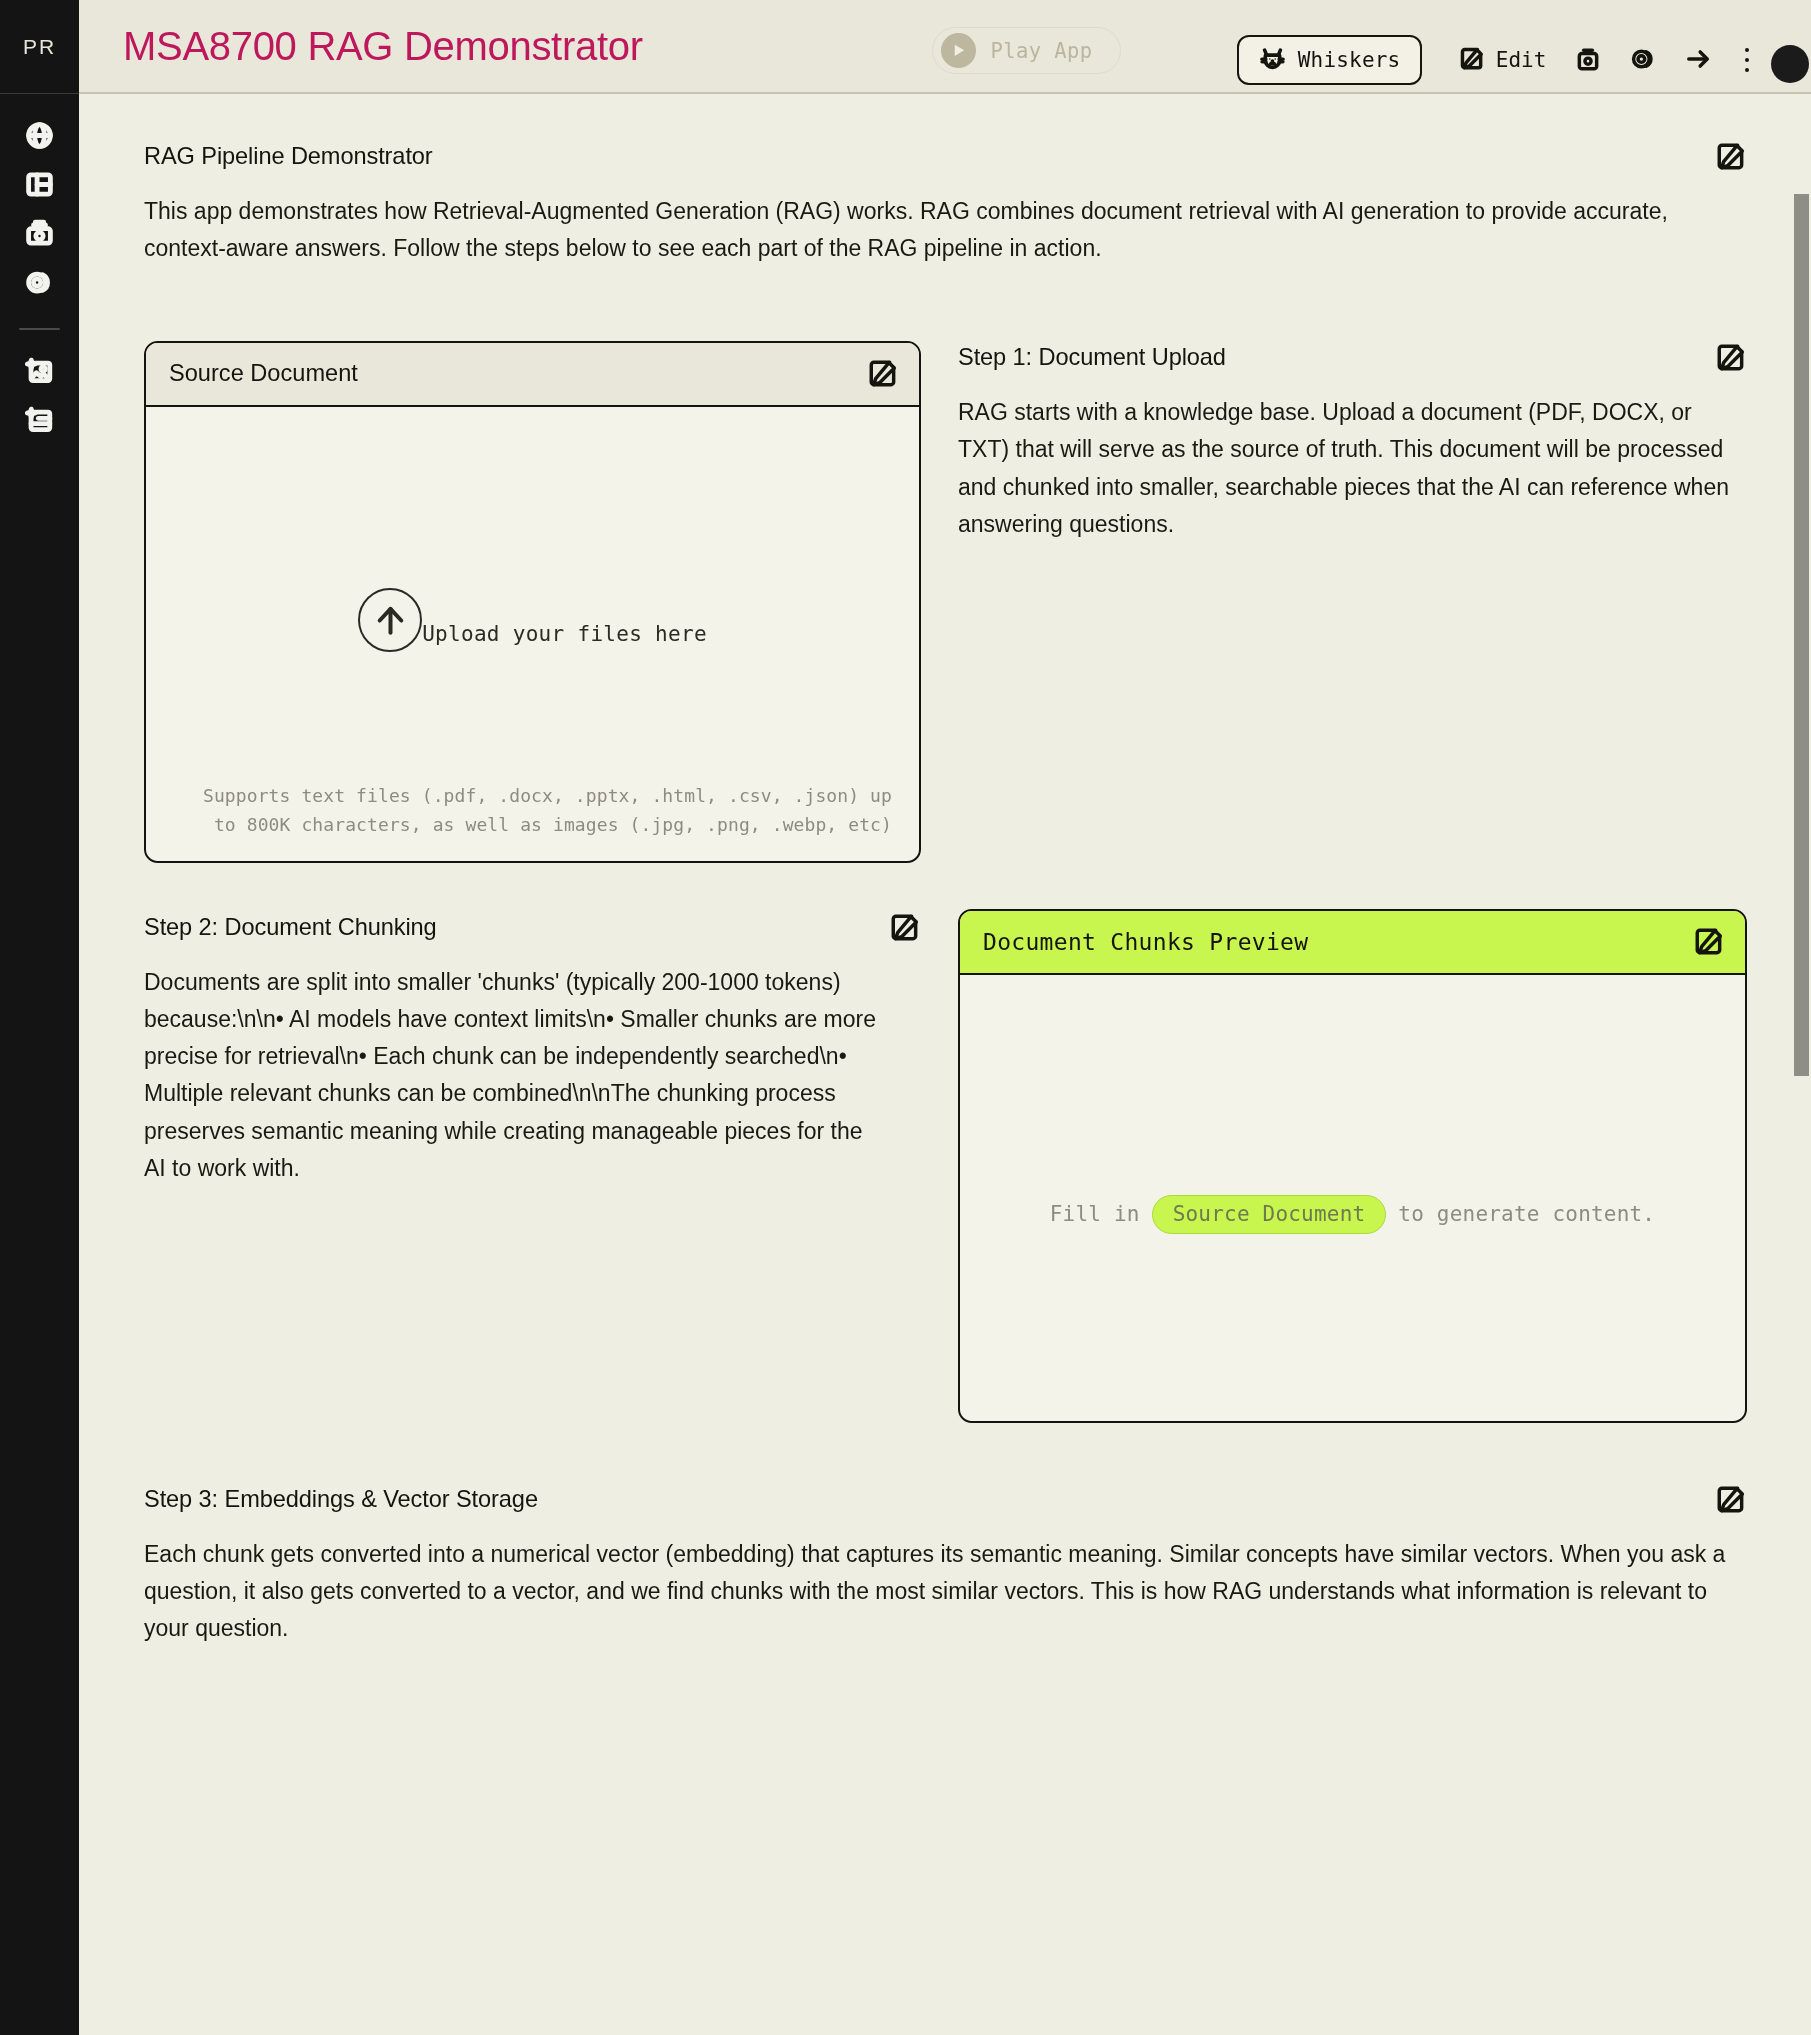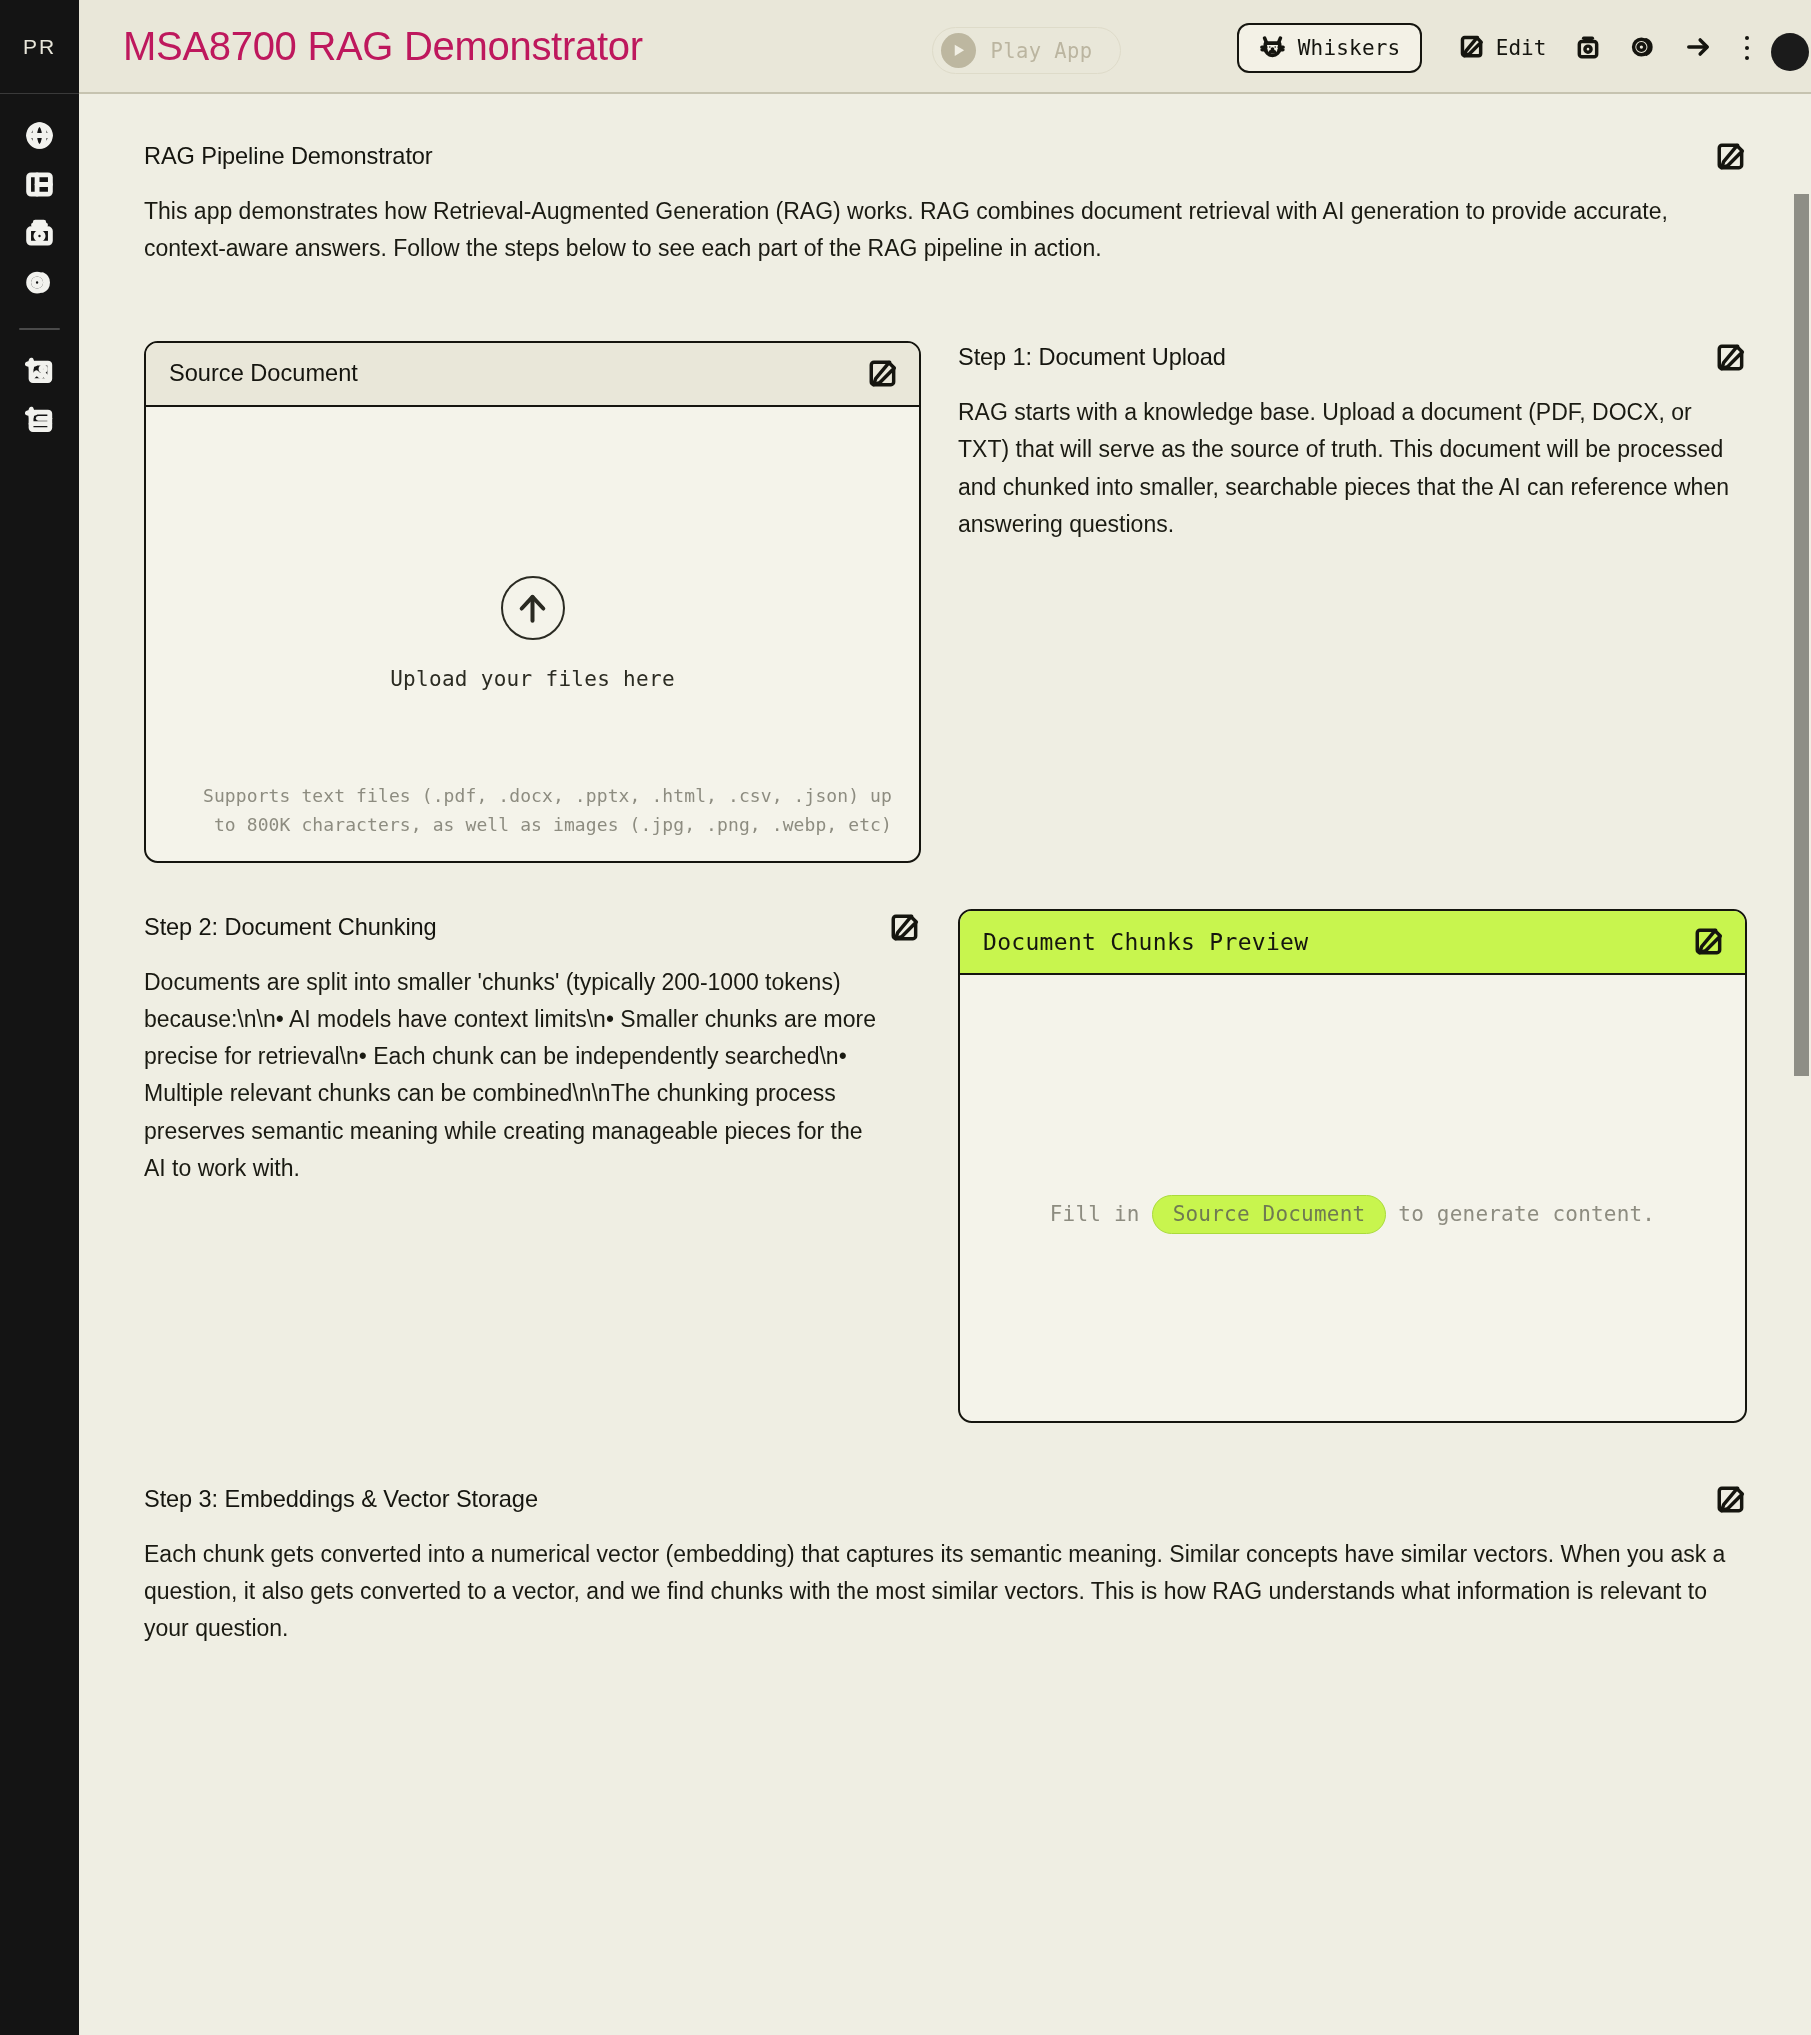--- a/index.html
+++ b/index.html
@@ -104,21 +104,21 @@
   .play-circ svg { width: 15px; height: 16.7px; fill: #f1efe4; }
   .play-label {
     font-family: "DejaVu Sans Mono", monospace;
     font-size: 20.5px;
     color: #bbb5a0;
     letter-spacing: 0.4px;
   }
 
   .hdr-right {
     position: absolute;
-    right: 43px; top: 4px; height: 88px;
+    right: 43px; top: 16px; height: 88px;
     display: flex; align-items: center; gap: 0;
   }
   .whiskers-btn {
     display: flex; align-items: center; gap: 12px;
     height: 50px; padding: 0 20px;
     border: 2.3px solid #15150f;
     border-radius: 12px;
     background: #f3f1e6;
     cursor: pointer;
     margin-right: 23px;
@@ -216,21 +216,21 @@
   }
   .card-title-mono {
     font-size: 23px; color: #15150f; letter-spacing: 0.3px;
     font-family: "DejaVu Sans Mono", monospace;
   }
 
   
   .upload-card { height: 522px; margin-top: 0; }
   .upload-body {
     flex: 1;
-    display: flex; flex-direction: column;
+    display: flex; flex-direction: row;
     align-items: center; justify-content: center;
     position: relative;
     padding: 0 18px 0 18px;
   }
   .upload-circle {
     width: 64px; height: 64px; border-radius: 50%;
     border: 2px solid #2a2a22;
     display: flex; align-items: center; justify-content: center;
     margin-bottom: 27px;
   }

